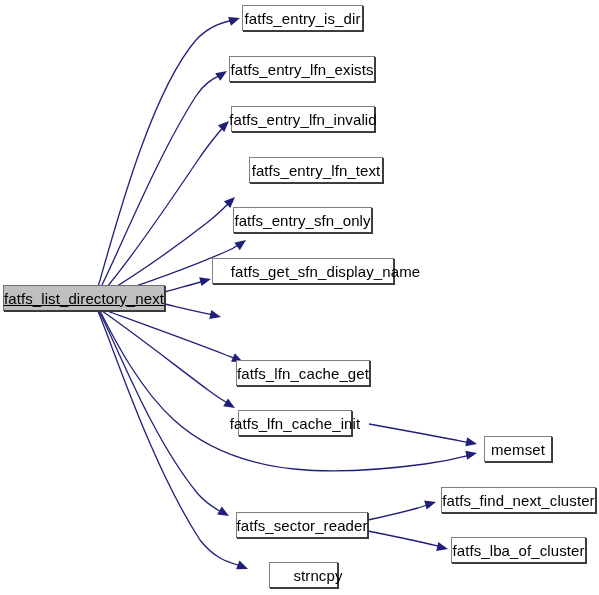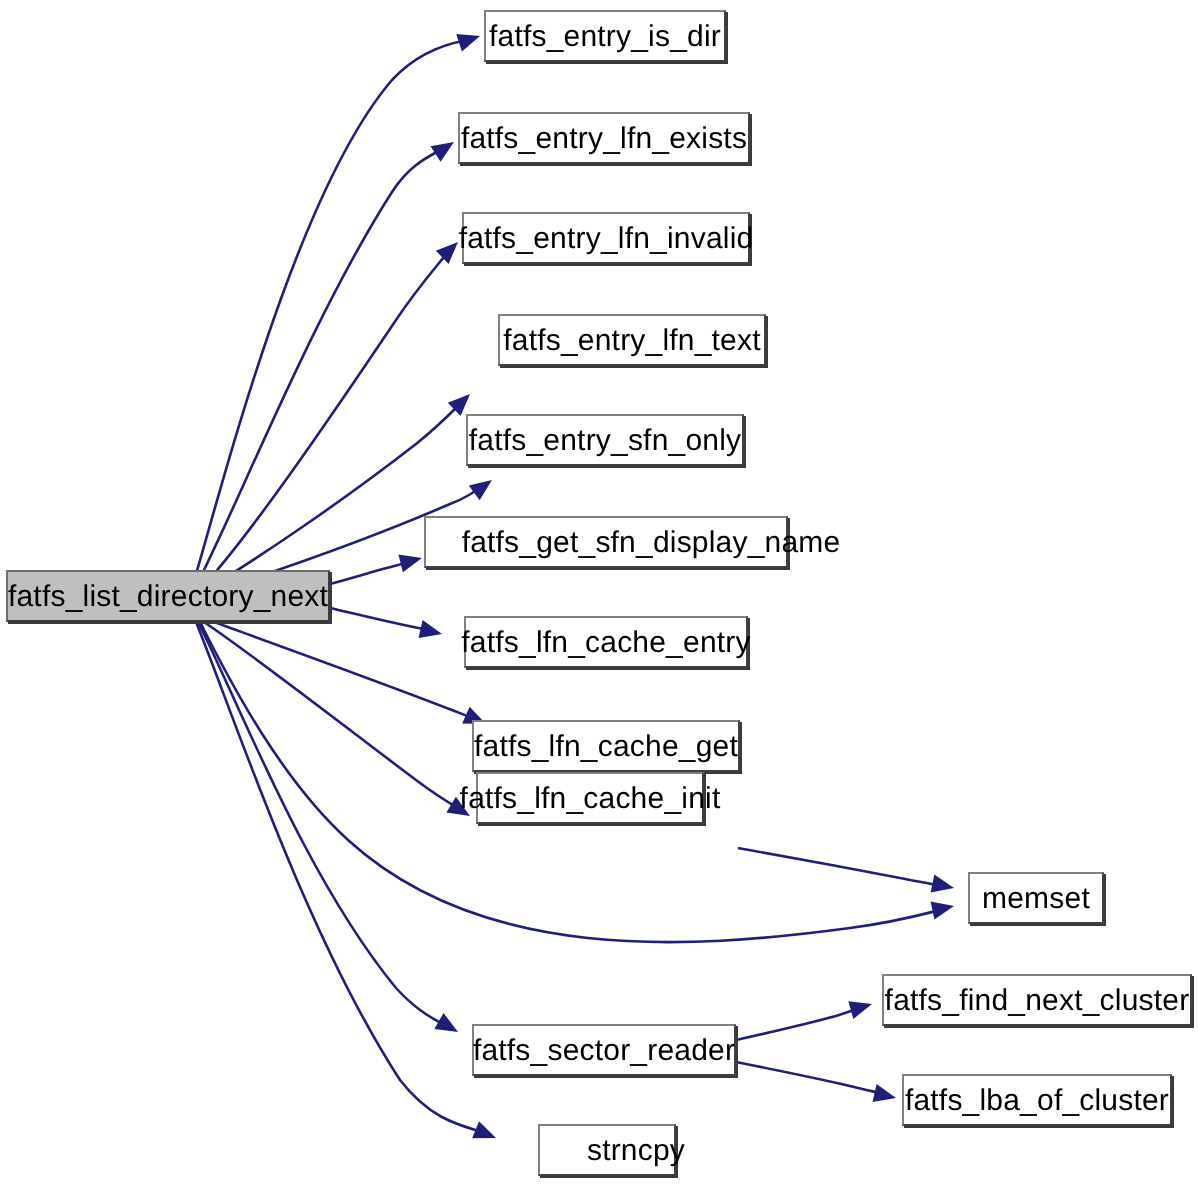--- a/index.html
+++ b/index.html
@@ -35,20 +35,21 @@
     display: flex;
     align-items: center;
     justify-content: center;
     white-space: nowrap;
   }
   .node.root {
     background: #bfbfbf;
     border-color: #6e6e6e;
     border-right-color: #3a3a3a;
     border-bottom-color: #3a3a3a;
+    text-decoration: underline;
   }
   .node .lbl {
     font-size: 15px;
     color: #000000;
     line-height: 1;
     letter-spacing: 0.1px;
   }
 </style>
 </head>
 <body>
@@ -130,27 +131,24 @@
     </div>
     <div class="node" style="left: 236px; top: 157px; width: 134px; height: 26px; margin-left: 13px;">
       <span class="lbl">fatfs_entry_lfn_text</span>
     </div>
     <div class="node" style="left: 233px; top: 207px; width: 139px; height: 26px;">
       <span class="lbl">fatfs_entry_sfn_only</span>
     </div>
     <div class="node" style="left: 212px; top: 258px; width: 182px; height: 26px; padding-left: 45px;">
       <span class="lbl">fatfs_get_sfn_display_name</span>
     </div>
-    <div class="node" style="left: 232px; top: 308px; width: 142px; height: 26px;">
-      <span class="lbl">fatfs_lfn_cache_entry</span>
-    </div>
     <div class="node" style="left: 236px; top: 360px; width: 134px; height: 26px;">
       <span class="lbl">fatfs_lfn_cache_get</span>
     </div>
-    <div class="node" style="left: 238px; top: 386px; width: 114px; height: 26px;">
+    <div class="node" style="left: 238px; top: 410px; width: 114px; height: 26px;">
       <span class="lbl">fatfs_lfn_cache_init</span>
     </div>
     <div class="node" style="left: 484px; top: 436px; width: 68px; height: 26px;">
       <span class="lbl">memset</span>
     </div>
     <div class="node" style="left: 236px; top: 512px; width: 132px; height: 26px;">
       <span class="lbl">fatfs_sector_reader</span>
     </div>
     <div class="node" style="left: 441px; top: 487px; width: 155px; height: 26px;">
       <span class="lbl">fatfs_find_next_cluster</span>

